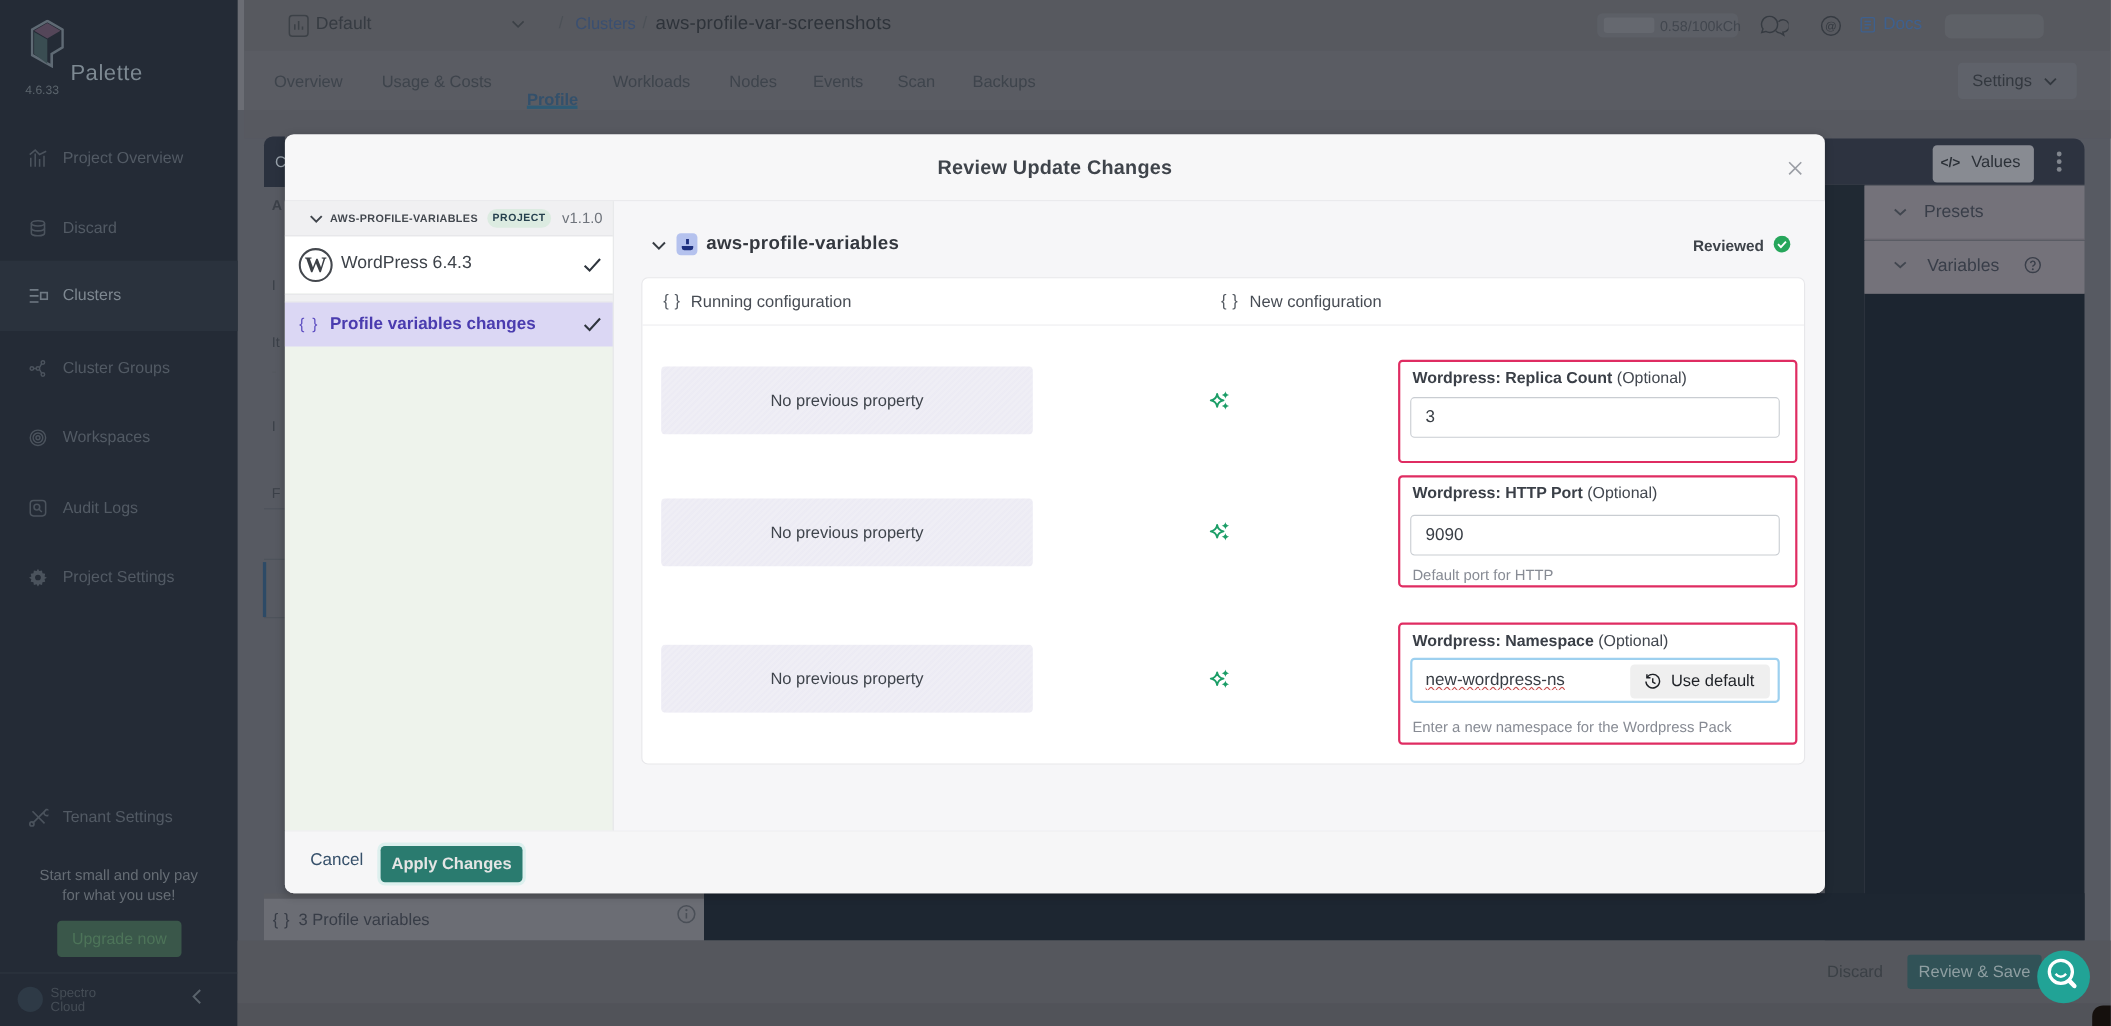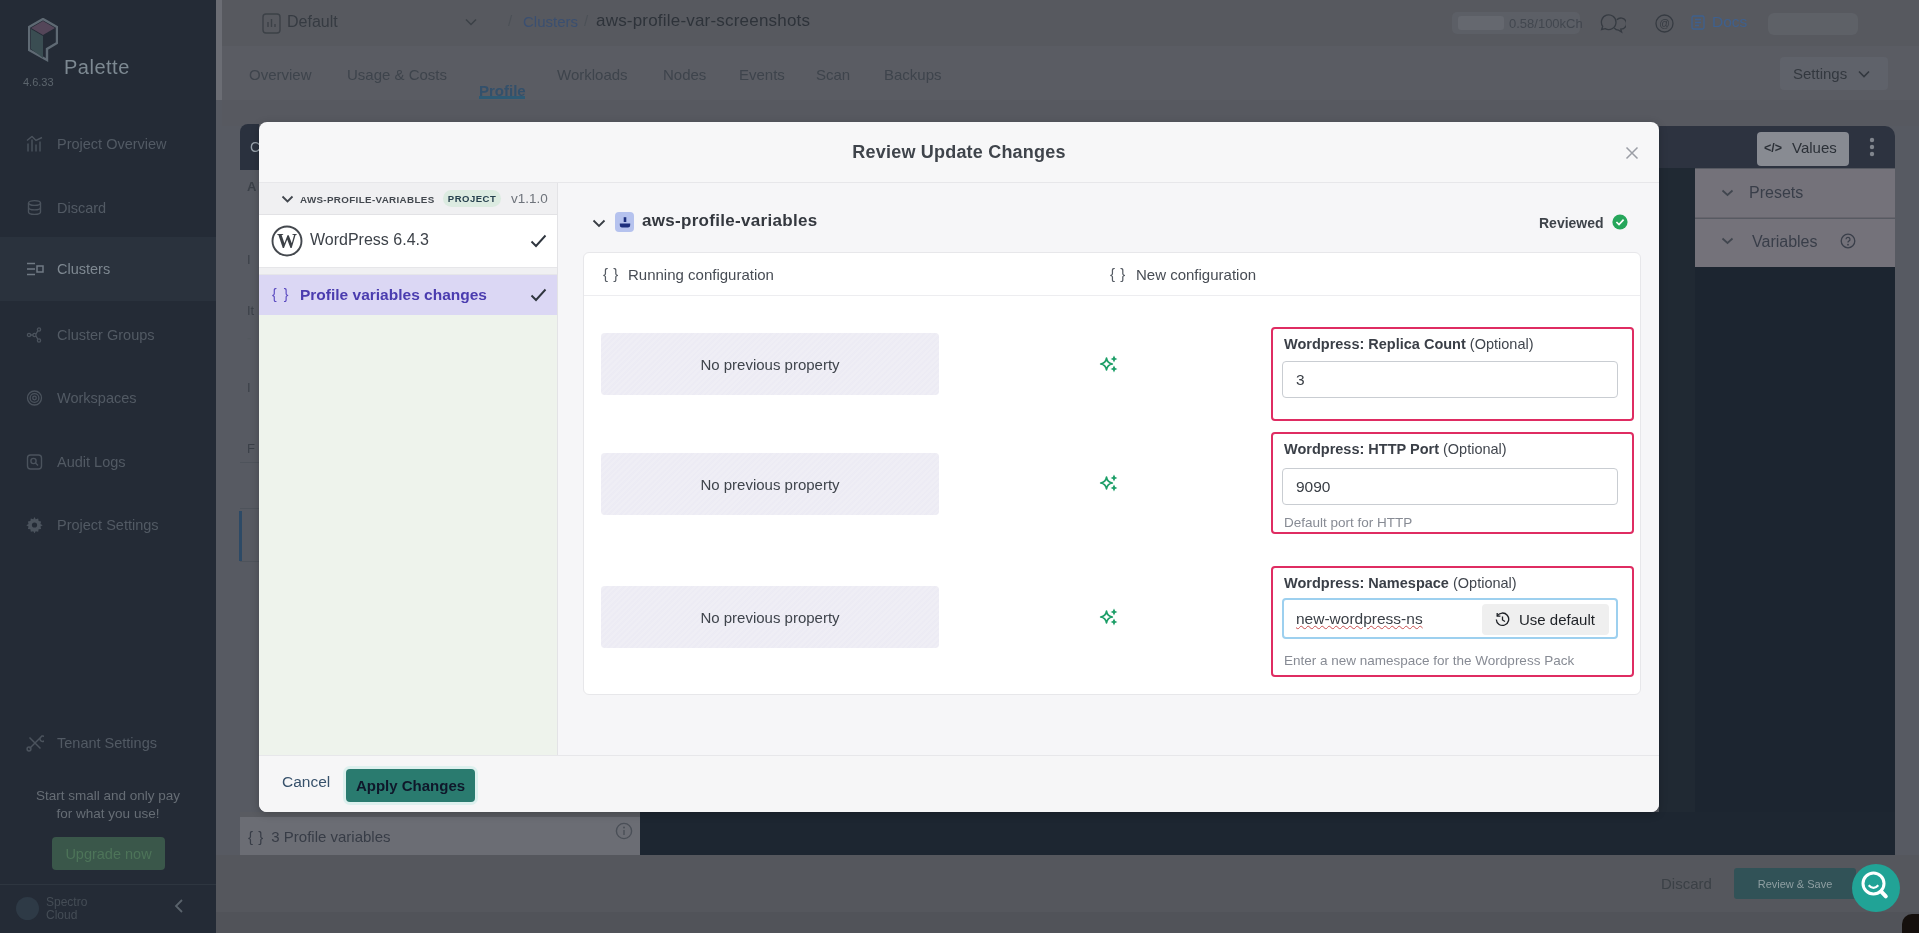--- a/index.html
+++ b/index.html
@@ -51,21 +51,21 @@
   .noprev { left:17px; width:338px; height:62px; background:#efeef5; border-radius:4px; color:#3f444c; font-size:15px;
      background-image:repeating-linear-gradient(135deg, rgba(110,100,200,0.02) 0 2px, rgba(0,0,0,0) 2px 4px); }
   .redbox { left:687px; width:363px; border:2.5px solid #df2c62; border-radius:4px; }
   .vlabel { left:11px; top:7px; font-size:14.5px; color:#3a3f47; font-weight:bold; }
   .vlabel .opt { font-weight:normal; color:#41464e; }
   .vinput { left:9px; width:336px; height:37px; background:#fff; border:1px solid #c9cdd2; border-radius:4px; font-size:15.5px; color:#393e45; display:flex; align-items:center; padding-left:13px; }
   .vhint { left:11px; font-size:13.5px; color:#878b94; }
 
   .mfoot { left:0; top:633px; width:1400px; height:57px; background:#f6f6f7; border-top:1px solid #e7e7ea; border-radius:0 0 8px 8px; }
   .cancel { left:23px; top:17px; font-size:15.5px; color:#37516b; }
-  .applybtn { left:87px; top:13px; width:129px; height:33px; background:#2a7b6f; box-shadow:0 0 0 3px #ddf0ee; border-radius:4px; color:#0f172a; font-size:15px; font-weight:bold; display:flex; align-items:center; justify-content:center; }
+  .applybtn { left:87px; top:13px; width:129px; height:33px; background:#2a7b6f; box-shadow:0 0 0 3px #ddf0ee; border-radius:4px; color:#e5e5e5; font-size:15px; font-weight:bold; display:flex; align-items:center; justify-content:center; }
 
   .cc { display:flex; align-items:center; }
   .ccc { display:flex; align-items:center; justify-content:center; }
 </style>
 </head>
 <body>
 <div id="app">
 
   <div class="abs edge"></div>
   <div class="abs topbar"></div>
@@ -305,21 +305,21 @@
           <circle cx="9" cy="9" r="7.6"></circle>
           <path d="M9 8 v5"></path>
         </g>
         <circle cx="9" cy="5.4" r="1" fill="#4a4f57"></circle>
       </svg>
     </div>
 
   <div class="abs botbar"></div>
   <div class="abs botbar2"></div>
   <div class="abs" style="left:1661px; top:875px; font-size:15px; color:#3b4046;">Discard</div>
-  <div class="abs ccc" style="left:1734px; top:868px; width:122px; height:31px; background:#315257; border-radius:3px; color:#8f9fa2; font-size:11px;">Review &amp; Save</div>
+  <div class="abs ccc" style="left:1734px; top:868px; width:122px; height:31px; background:#315257; border-radius:3px; color:#8f9fa2; font-size:15px;">Review &amp; Save</div>
   <div class="abs" style="left:1902px; top:914px; width:17px; height:19px; background:#15100d; border-radius:10px 0 0 0;"></div>
   <div class="abs" style="left:1852px; top:864px; width:48px; height:48px; border-radius:50%; background:#21a396;"></div>
   <div class="abs" style="left:1856px; top:866px;">
       <svg width="36" height="36" viewBox="0 0 36 36">
         <g stroke="#fff" fill="none">
           <circle cx="17.5" cy="17.5" r="10.5" stroke-width="3"></circle>
           <path d="M12.7 19.3 Q17.5 24.6 22.3 19.3" stroke-width="2.2"></path>
           <path d="M25.3 25.7 L29.8 30.4" stroke-width="4" stroke-linecap="round"></path>
         </g>
       </svg>

